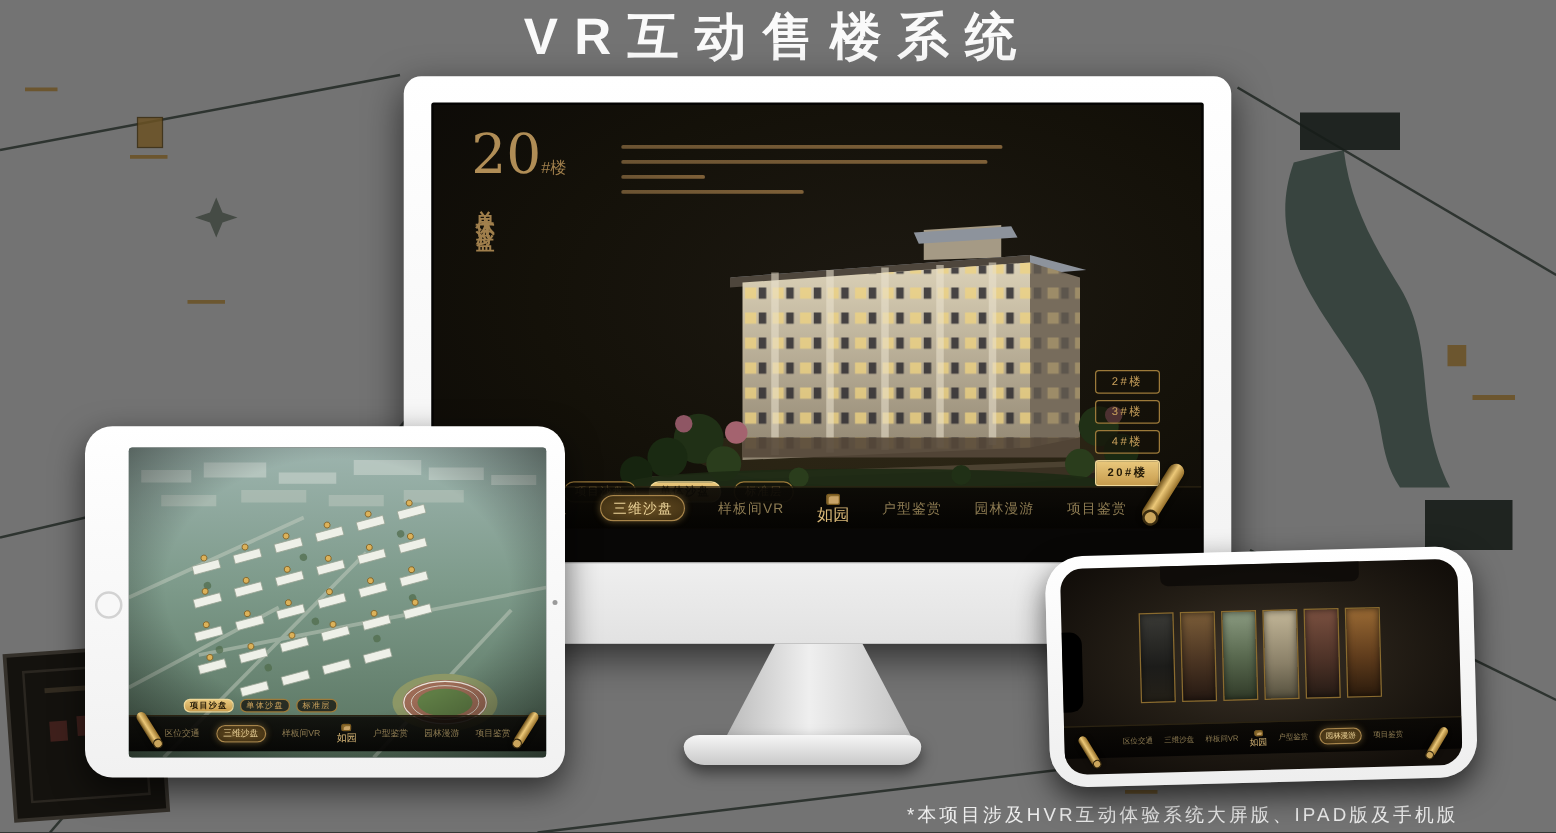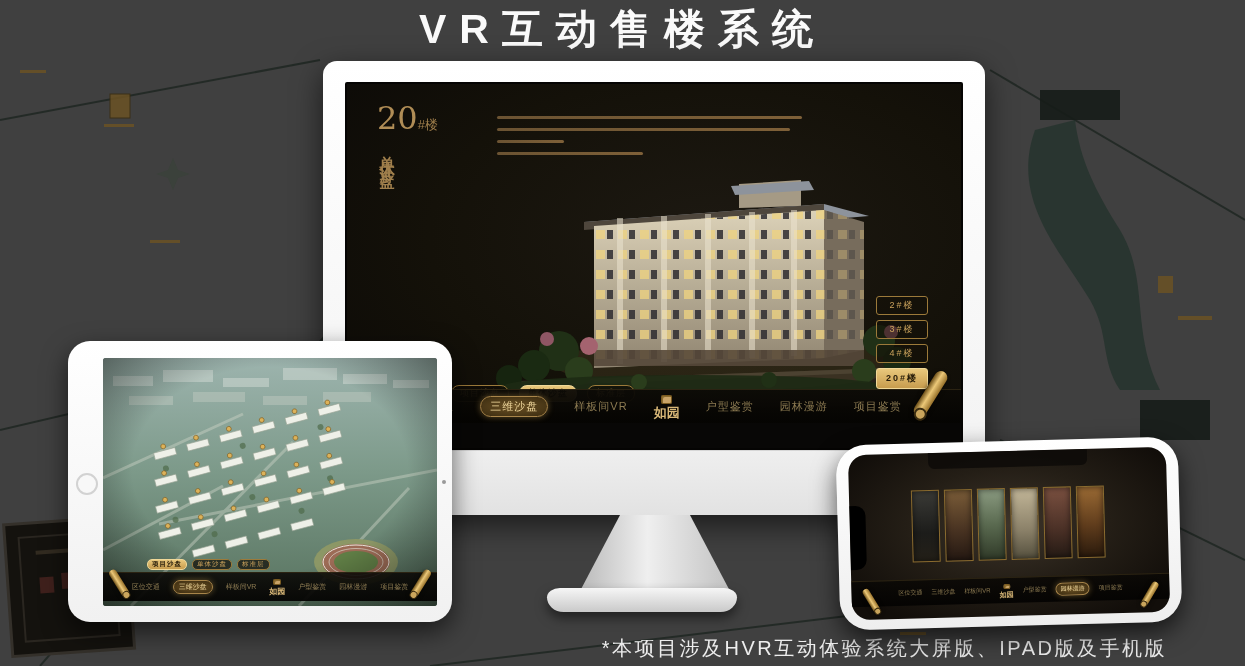--- a/index.html
+++ b/index.html
@@ -1,42 +1,42 @@
 <!DOCTYPE html>
 <html><head>
 <meta charset="utf-8">
 <style>
   html,body{margin:0;padding:0;background:#060806;}
   #stage{position:relative;width:1245px;height:666px;overflow:hidden;
-         background:#404040;font-family:"Liberation Sans",sans-serif;}
+         background:#737373;font-family:"Liberation Sans",sans-serif;}
   
   .bg-svg{position:absolute;inset:0;}
   
   .page-title{position:absolute;top:2px;left:0;width:100%;text-align:center;
     color:#fafafa;font-size:41px;font-weight:bold;letter-spacing:13px;}
-  .footnote{position:absolute;right:78px;bottom:4px;color:#ededed;font-size:20px;
+  .footnote{position:absolute;right:78px;bottom:4px;color:#ededed;font-size:15px;
     letter-spacing:2.5px;}
   
   .monitor{position:absolute;left:323px;top:61px;width:662px;height:454px;
     background:linear-gradient(180deg,#ffffff 0%,#f4f4f4 80%,#e2e2e2 100%);
     border-radius:14px;box-shadow:0 10px 30px rgba(0,0,0,.6);}
   .monitor-screen{position:absolute;left:22px;top:21px;width:618px;height:368px;
     background:#050403;border-radius:2px;overflow:hidden;}
   .monitor-chin-line{position:absolute;left:0;right:0;top:389px;height:1px;background:#d6d6d6;}
   .monitor-stand{position:absolute;left:579px;top:515px;width:152px;height:78px;
     background:linear-gradient(90deg,#b9b9b9,#efefef 45%,#c2c2c2);
     clip-path:polygon(27% 0,73% 0,100% 100%,0% 100%);}
   .monitor-base{position:absolute;left:547px;top:588px;width:190px;height:24px;
     background:linear-gradient(180deg,#f6f6f6,#c9c9c9);
     border-radius:14px 14px 18px 18px/10px 10px 16px 16px;box-shadow:0 6px 12px rgba(0,0,0,.5);}
   
   .m-app{position:absolute;inset:2px;color:#c9a468;
     background:radial-gradient(ellipse at 60% 42%,#1d1912 0%,#141109 55%,#0b0907 100%);}
   .m-heading{position:absolute;left:30px;top:18px;}
-  .m-heading .num{font-family:"DejaVu Serif",serif;font-size:32px;color:#b08d56;line-height:1;}
+  .m-heading .num{font-family:"DejaVu Serif",serif;font-size:44px;color:#b08d56;line-height:1;}
   .m-heading .suffix{font-size:13px;color:#a07f4c;}
   .m-heading .vertical{writing-mode:vertical-rl;font-size:15px;letter-spacing:6px;
     color:#a07f4c;margin-top:10px;height:120px;font-weight:bold;}
   .m-par{position:absolute;left:150px;top:32px;width:305px;}
   .m-par span{display:block;height:3px;border-radius:2px;margin-bottom:9px;
     background:linear-gradient(90deg,#6b5332,#7e6038);}
   .btn-col{position:absolute;right:33px;top:212px;width:52px;display:flex;
     flex-direction:column;gap:5px;}
   .bld-btn{border:1px solid #9c7a3a;border-radius:3px;color:#caa25c;font-size:9px;
     text-align:center;padding:2px 0;background:rgba(20,16,8,.6);letter-spacing:2px;}
@@ -53,21 +53,21 @@
     gap:26px;}
   .m-below-nav{position:absolute;left:0;right:0;bottom:0;height:25px;background:#080706;}
   .nav-item{color:#8d7b52;font-size:11px;letter-spacing:1px;white-space:nowrap;}
   .nav-item.active{background:radial-gradient(ellipse,#6b5124,#3a2b10);
     border:1px solid #a8854a;border-radius:11px;padding:2px 9px;color:#ecd49a;
     box-shadow:0 0 6px rgba(200,160,80,.45);}
   .nav-logo{display:flex;flex-direction:column;align-items:center;line-height:1;}
   .seal{width:11px;height:9px;border-radius:2px;margin-bottom:2px;
     background:linear-gradient(#c9a468,#c9a468) 0 0/100% 100%,#c9a468;
     box-shadow:inset 0 0 0 1px #7a5a1e,inset 2px 2px 0 0 #8a6b2f;}
-  .logo-text{font-family:"DejaVu Serif",serif;font-size:13px;color:#d9b878;font-weight:bold;}
+  .logo-text{font-family:"DejaVu Serif",serif;font-size:13px;color:#d9b878;font-weight:normal;}
   .scroll-icon{width:13px;height:52px;border-radius:7px;transform:rotate(32deg);
     background:linear-gradient(90deg,#6b4e18,#ecc878 45%,#96702a);
     box-shadow:0 2px 4px rgba(0,0,0,.6);position:relative;}
   .scroll-icon::after{content:"";position:absolute;left:50%;bottom:-3px;width:9px;height:9px;
     margin-left:-5px;border-radius:50%;background:#caa55c;border:2px solid #3a2c10;}
   .m-scroll{position:absolute;right:24px;bottom:28px;}
   
   .tablet{position:absolute;left:68px;top:341px;width:384px;height:281px;
     background:linear-gradient(180deg,#ffffff,#f1f1f1);border-radius:22px;
     box-shadow:0 10px 26px rgba(0,0,0,.6);}

